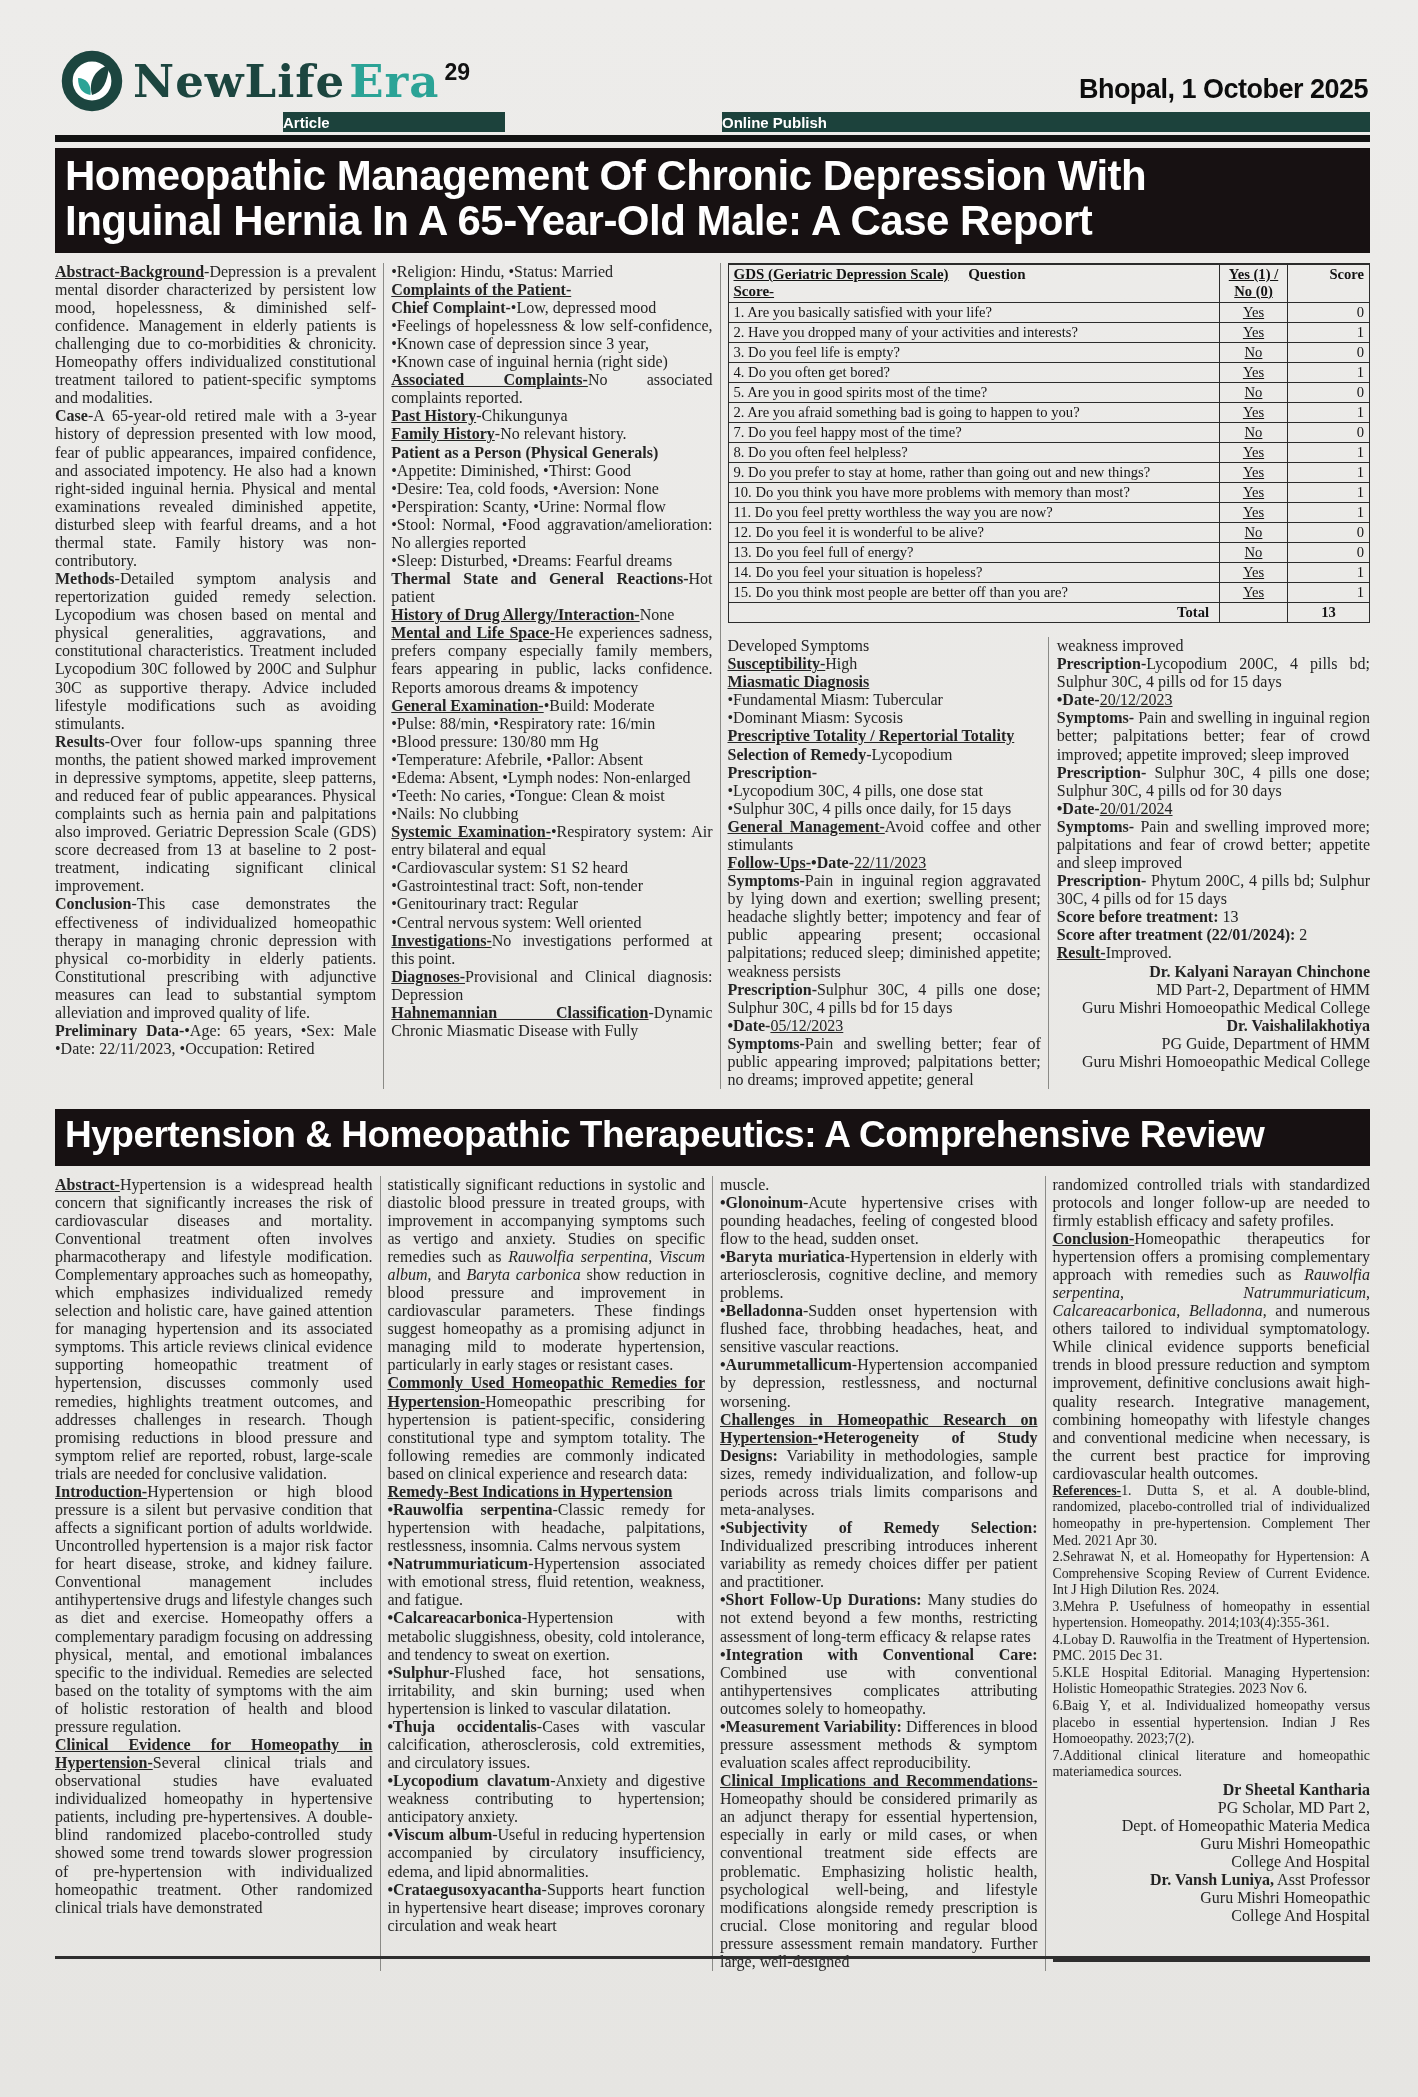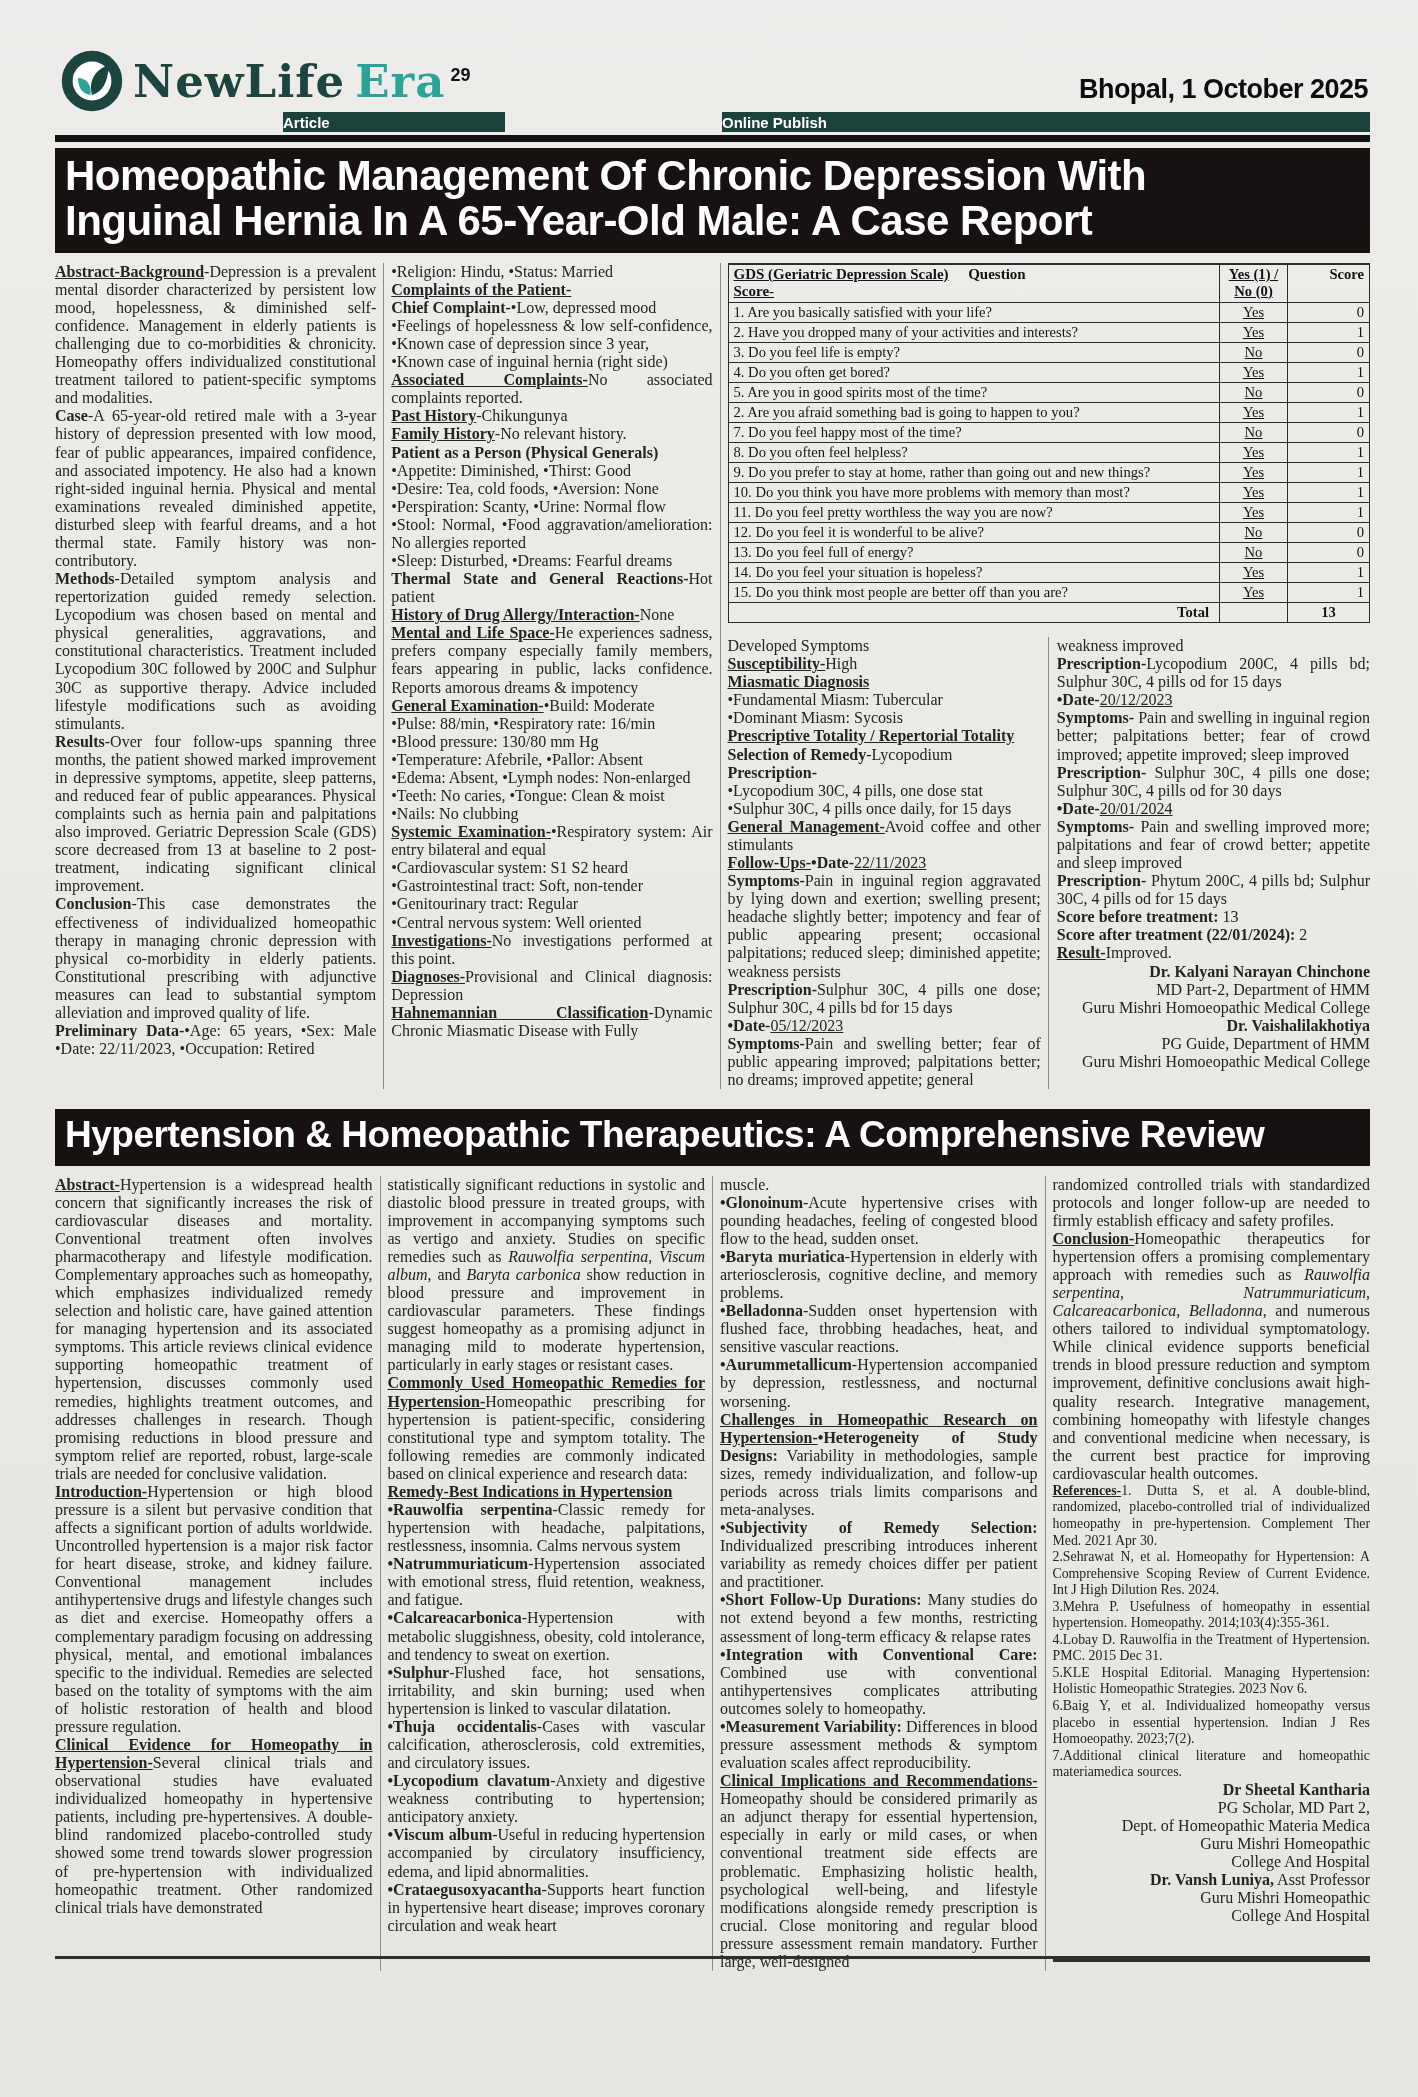--- a/index.html
+++ b/index.html
@@ -5,22 +5,22 @@
   * { margin:0; padding:0; box-sizing:border-box; }
   body { background:#e8e7e4; font-family:"Liberation Serif", serif; color:#222; width:1418px; }
   .page { width:1418px; min-height:2097px; padding:48px 48px 16px 55px; position:relative;
           background:linear-gradient(180deg,#edecea 0%,#e9e8e5 55%,#e6e5e2 100%); }
 
   
   .masthead { position:relative; height:84px; }
   .logo { position:absolute; left:6px; top:2px; display:flex; align-items:center; }
   .logo-icon { width:62px; height:62px; margin-right:10px; }
   .logo-text { font-family:"DejaVu Serif", serif; font-weight:bold; font-size:45px; color:#1c453f; letter-spacing:1px; line-height:1; }
-  .logo-era { color:#2ba396; margin-left:10px; }
-  .issue-no { font-family:"Liberation Sans", sans-serif; font-weight:bold; font-size:18px; color:#121212; margin-left:5px; margin-bottom:26px; align-self:flex-end; }
+  .logo-era { color:#2ba396; margin-left:4px; }
+  .issue-no { font-family:"Liberation Sans", sans-serif; font-weight:bold; font-size:23px; color:#121212; margin-left:5px; margin-bottom:26px; align-self:flex-end; }
   .dateline { position:absolute; right:2px; bottom:27px; font-family:"Liberation Sans", sans-serif; font-weight:bold; font-size:27px; color:#0d0d0d; letter-spacing:-0.5px; }
   .bar { position:absolute; bottom:0; height:20px; background:#1c423c; color:#fff; font-family:"Liberation Sans", sans-serif;
          font-weight:bold; font-size:15px; line-height:22px; }
   .bar-article { left:228px; width:222px; }
   .bar-online { right:0; width:648px; }
   .head-rule { height:7px; background:#121212; margin-top:3px; }
 
   
   .title-box { background:#171112; color:#fff; font-family:"Liberation Sans", sans-serif; font-weight:bold;
                padding:5px 10px 9px; margin-top:6px; }

